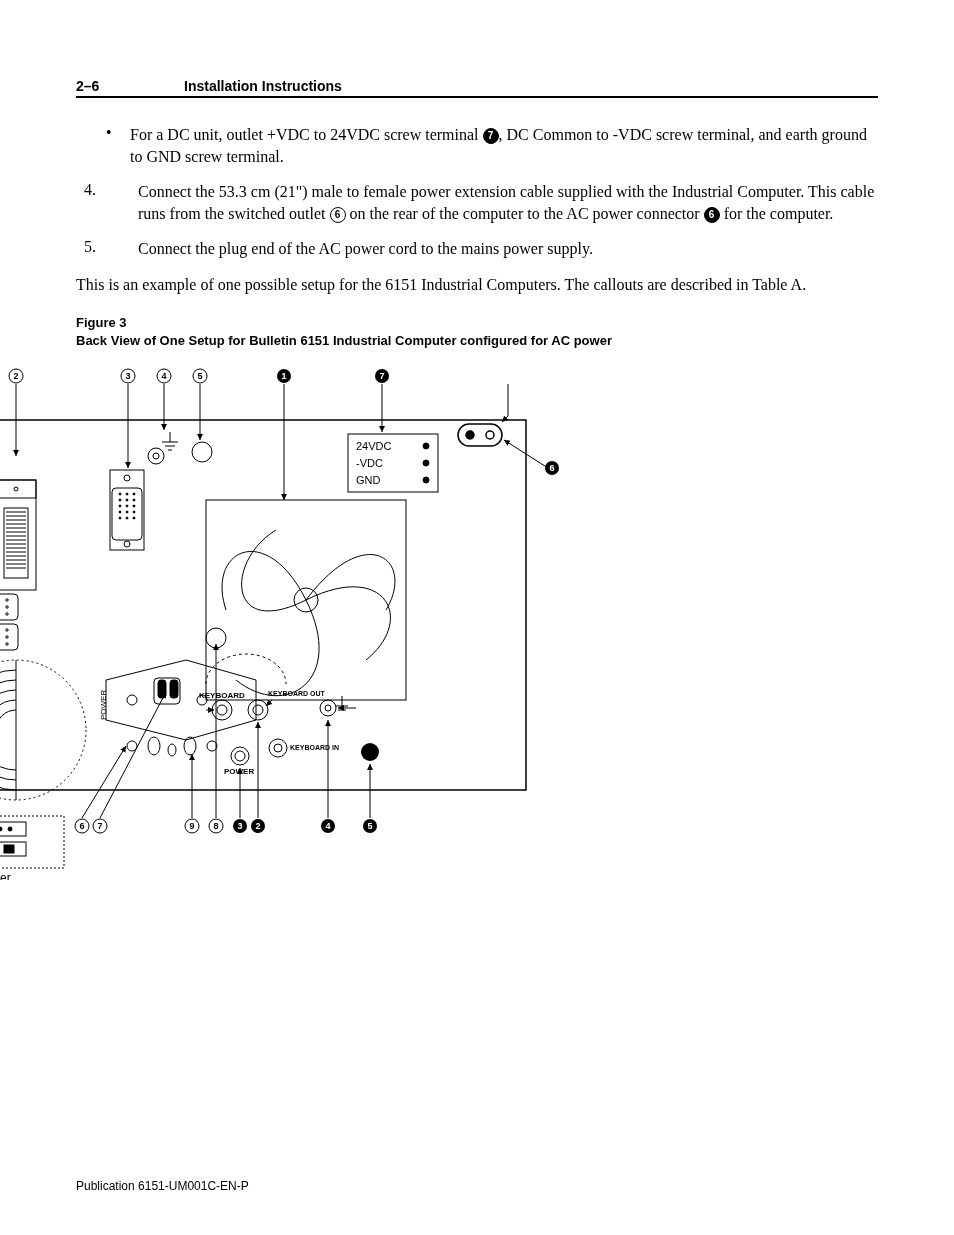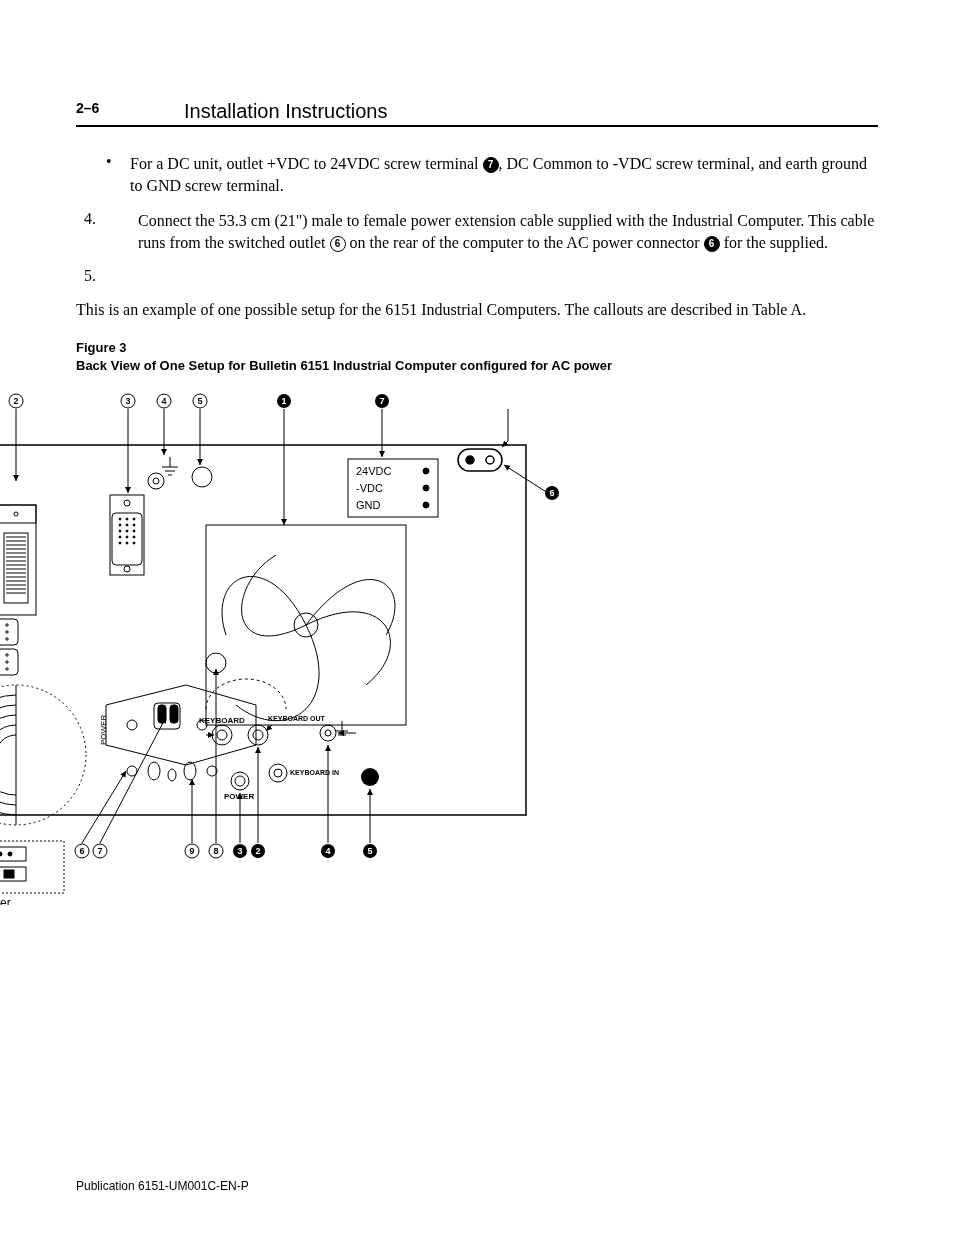--- a/index.html
+++ b/index.html
@@ -8,38 +8,38 @@
     padding: 0;
     background: #fff;
     font-family: "Times New Roman", Times, serif;
     color: #000;
   }
   .page {
     width: 954px;
     height: 1235px;
     position: relative;
     box-sizing: border-box;
-    padding: 100px 76px 40px 76px;
+    padding: 78px 76px 40px 76px;
   }
   .header-line {
     border-bottom: 2px solid #000;
     padding-bottom: 2px;
     margin-bottom: 26px;
     display: flex;
   }
   .header-left {
     width: 108px;
     font-weight: bold;
     font-family: Arial, Helvetica, sans-serif;
     font-size: 14px;
   }
   .header-title {
-    font-weight: normal;
+    font-weight: bold;
     font-family: Arial, Helvetica, sans-serif;
-    font-size: 20px;
+    font-size: 14px;
   }
   .content {
     display: flex;
   }
   .left-col {
     width: 258px;
     flex: 0 0 258px;
   }
   .right-col {
     flex: 1;
@@ -138,26 +138,27 @@
       <div class="bullet-row">
         <div class="bullet-dot">•</div>
         <div class="body-text">
           <span>For a DC unit, outlet +VDC to 24VDC screw terminal </span><span class="callout solid">7</span><span>, DC Common to -VDC screw terminal, and earth ground to GND screw terminal.</span>
         </div>
       </div>
 
       <div class="num-row">
         <div class="num-col">4.</div>
         <div class="body-text">
-          <span>Connect the 53.3 cm (21") male to female power extension cable supplied with the Industrial Computer. This cable runs from the switched outlet </span><span class="callout">6</span><span> on the rear of the computer to the AC power connector </span><span class="callout solid">6</span><span> for the supplied.</span>
+          <span>Connect the 53.3 cm (21") male to female power extension cable supplied with the Industrial Computer. This cable runs from the switched outlet </span><span class="callout">6</span><span> on the rear of the computer to the AC power connector </span><span class="callout solid">6</span><span> for the computer.</span>
         </div>
       </div>
 
       <div class="num-row">
         <div class="num-col">5.</div>
+        <div class="body-text">Connect the plug end of the AC power cord to the mains power supply.</div>
       </div>
 
       <div class="para">This is an example of one possible setup for the 6151 Industrial Computers. The callouts are described in Table A.</div>
 
       <div class="figure-caption">
         <div>Figure 3</div>
         <div>Back View of One Setup for Bulletin 6151 Industrial Computer configured for AC power</div>
       </div>
 
       <div class="figure-box">

